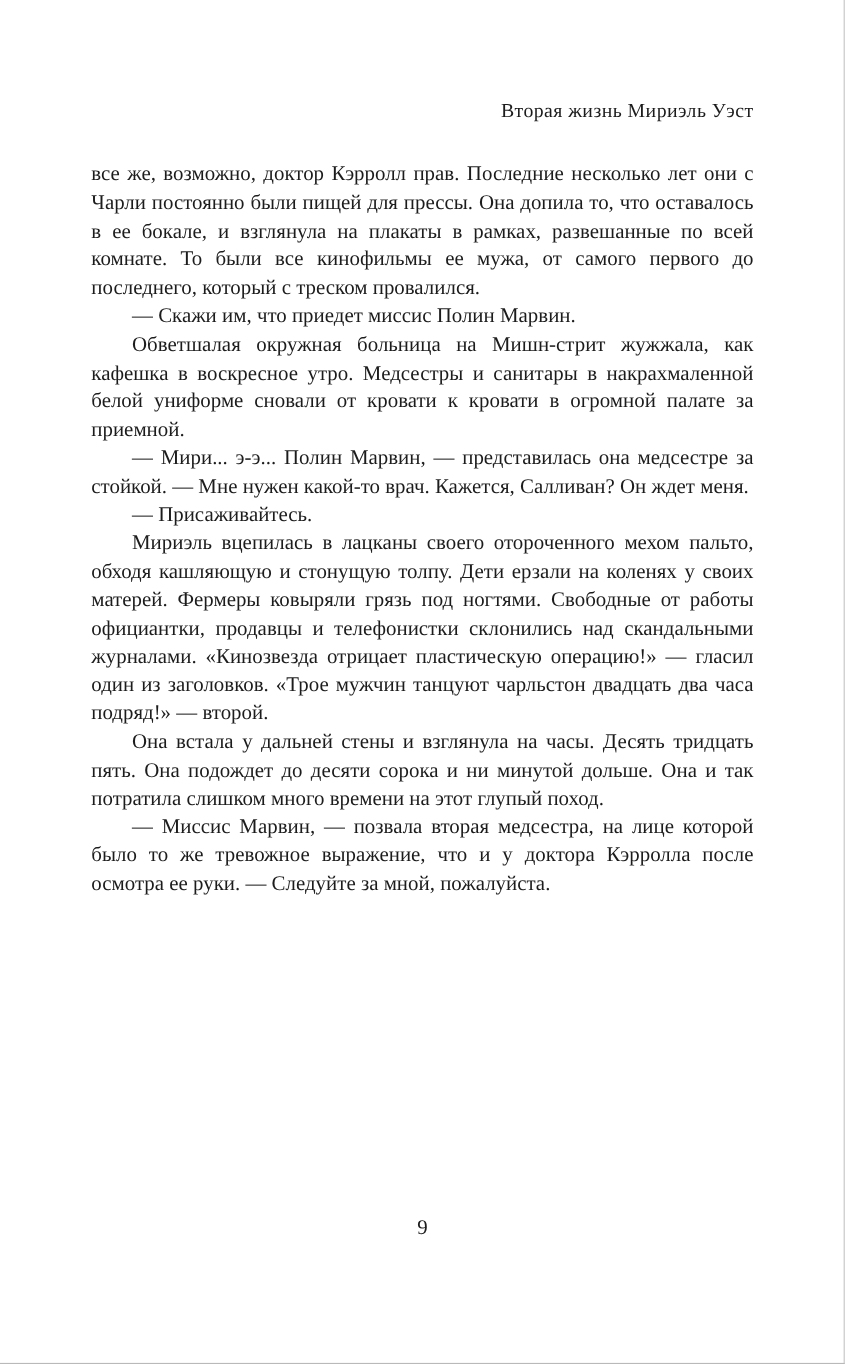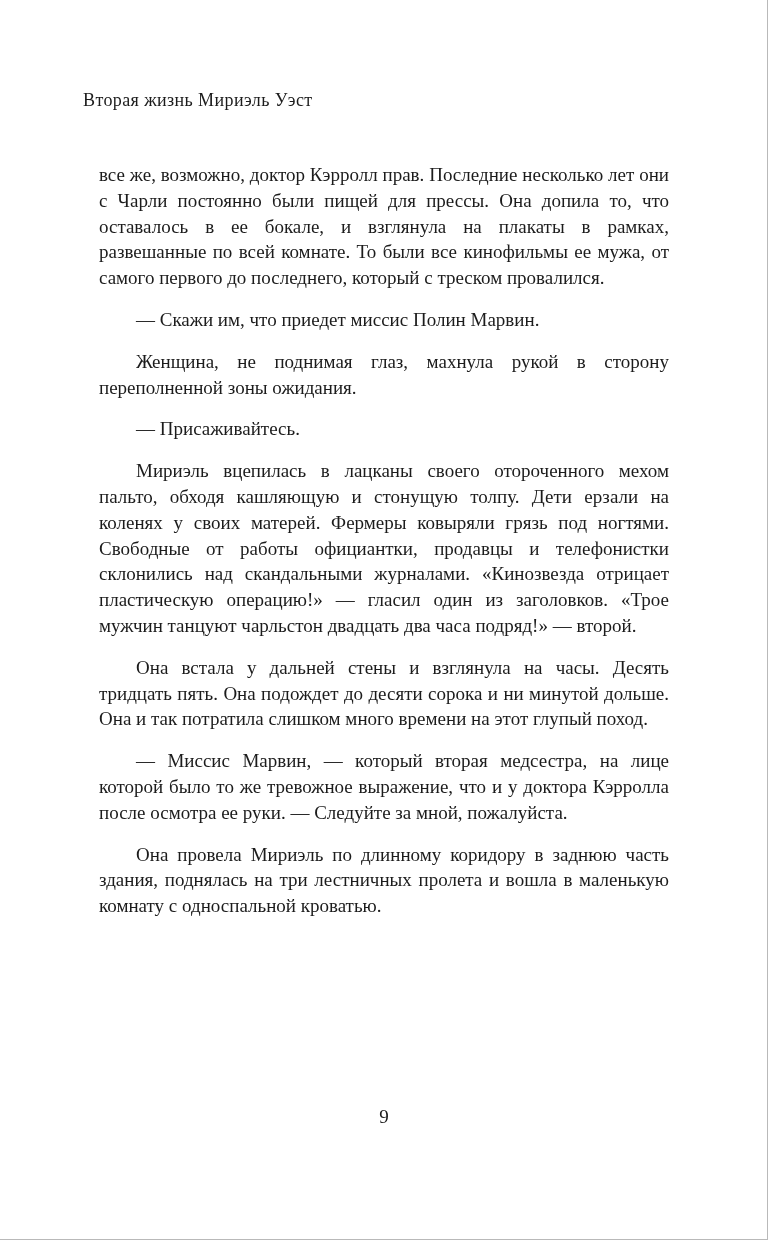--- a/index.html
+++ b/index.html
@@ -17,37 +17,37 @@
     border-bottom: 1px solid #b9b9b9;
     font-family: "Liberation Serif", "DejaVu Serif", serif;
     color: #1c1c1c;
     overflow: hidden;
   }
   .running-header {
     position: absolute;
     top: 90px;
     left: 83px;
     width: 602px;
-    text-align: left;
+    text-align: right;
     font-size: 18px;
     letter-spacing: 0.4px;
     white-space: nowrap;
   }
   .body-text {
     position: absolute;
     top: 146px;
     left: 83px;
     width: 602px;
     font-size: 19px;
     line-height: 25.8px;
     text-align: justify;
     text-justify: inter-word;
   }
   .body-text p {
-    margin: 16px;
+    margin: 0;
     padding: 0;
     text-indent: 37px;
   }
   .body-text p.no-indent {
     text-indent: 0;
   }
   .italic {
   }
   .page-number {
     position: absolute;
@@ -61,23 +61,23 @@
 </head>
 <body>
 
 <div class="page">
 
   <div class="running-header">Вторая жизнь Мириэль Уэст</div>
 
   <div class="body-text">
     <p class="no-indent">все же, возможно, доктор Кэрролл прав. Последние несколько лет они с Чарли постоянно были пищей для прессы. Она допила то, что оставалось в ее бокале, и взглянула на плакаты в рамках, развешанные по всей комнате. То были все кинофильмы ее мужа, от самого первого до последнего, который с треском провалился.</p>
     <p>— Скажи им, что приедет миссис Полин Марвин.</p>
-    <p>Женщина, не поднимая глаз, махнула рукой в сторону переполненной зоны ожидания.</p>
+    <p>Обветшалая окружная больница на Мишн-стрит жужжала, как кафешка в воскресное утро. Медсестры и санитары в накрахмаленной белой униформе сновали от кровати к кровати в огромной палате за приемной.</p>
+    <p>— Мири... э-э... Полин Марвин, — представилась она медсестре за стойкой. — Мне нужен какой-то врач. Кажется, Салливан? Он ждет меня.</p>
     <p>— Присаживайтесь.</p>
     <p><span>Мириэль вцепилась в лацканы своего отороченного мехом пальто, обходя кашляющую и стонущую толпу. Дети ерзали на коленях у своих матерей. Фермеры ковыряли грязь под ногтями. Свободные от работы официантки, продавцы и телефонистки склонились над скандальными журналами. </span><span class="italic">«Кинозвезда отрицает пластическую операцию!»</span><span> — гласил один из заголовков. </span><span class="italic">«Трое мужчин танцуют чарльстон двадцать два часа подряд!»</span><span> — второй.</span></p>
     <p>Она встала у дальней стены и взглянула на часы. Десять тридцать пять. Она подождет до десяти сорока и ни минутой дольше. Она и так потратила слишком много времени на этот глупый поход.</p>
-    <p>— Миссис Марвин, — который вторая медсестра, на лице которой было то же тревожное выражение, что и у доктора Кэрролла после осмотра ее руки. — Следуйте за мной, пожалуйста.</p>
-    <p>Она провела Мириэль по длинному коридору в заднюю часть здания, поднялась на три лестничных пролета и вошла в маленькую комнату с односпальной кроватью.</p>
+    <p>— Миссис Марвин, — позвала вторая медсестра, на лице которой было то же тревожное выражение, что и у доктора Кэрролла после осмотра ее руки. — Следуйте за мной, пожалуйста.</p>
   </div>
 
   <div class="page-number">9</div>
 
 </div>
 
 </body></html>

